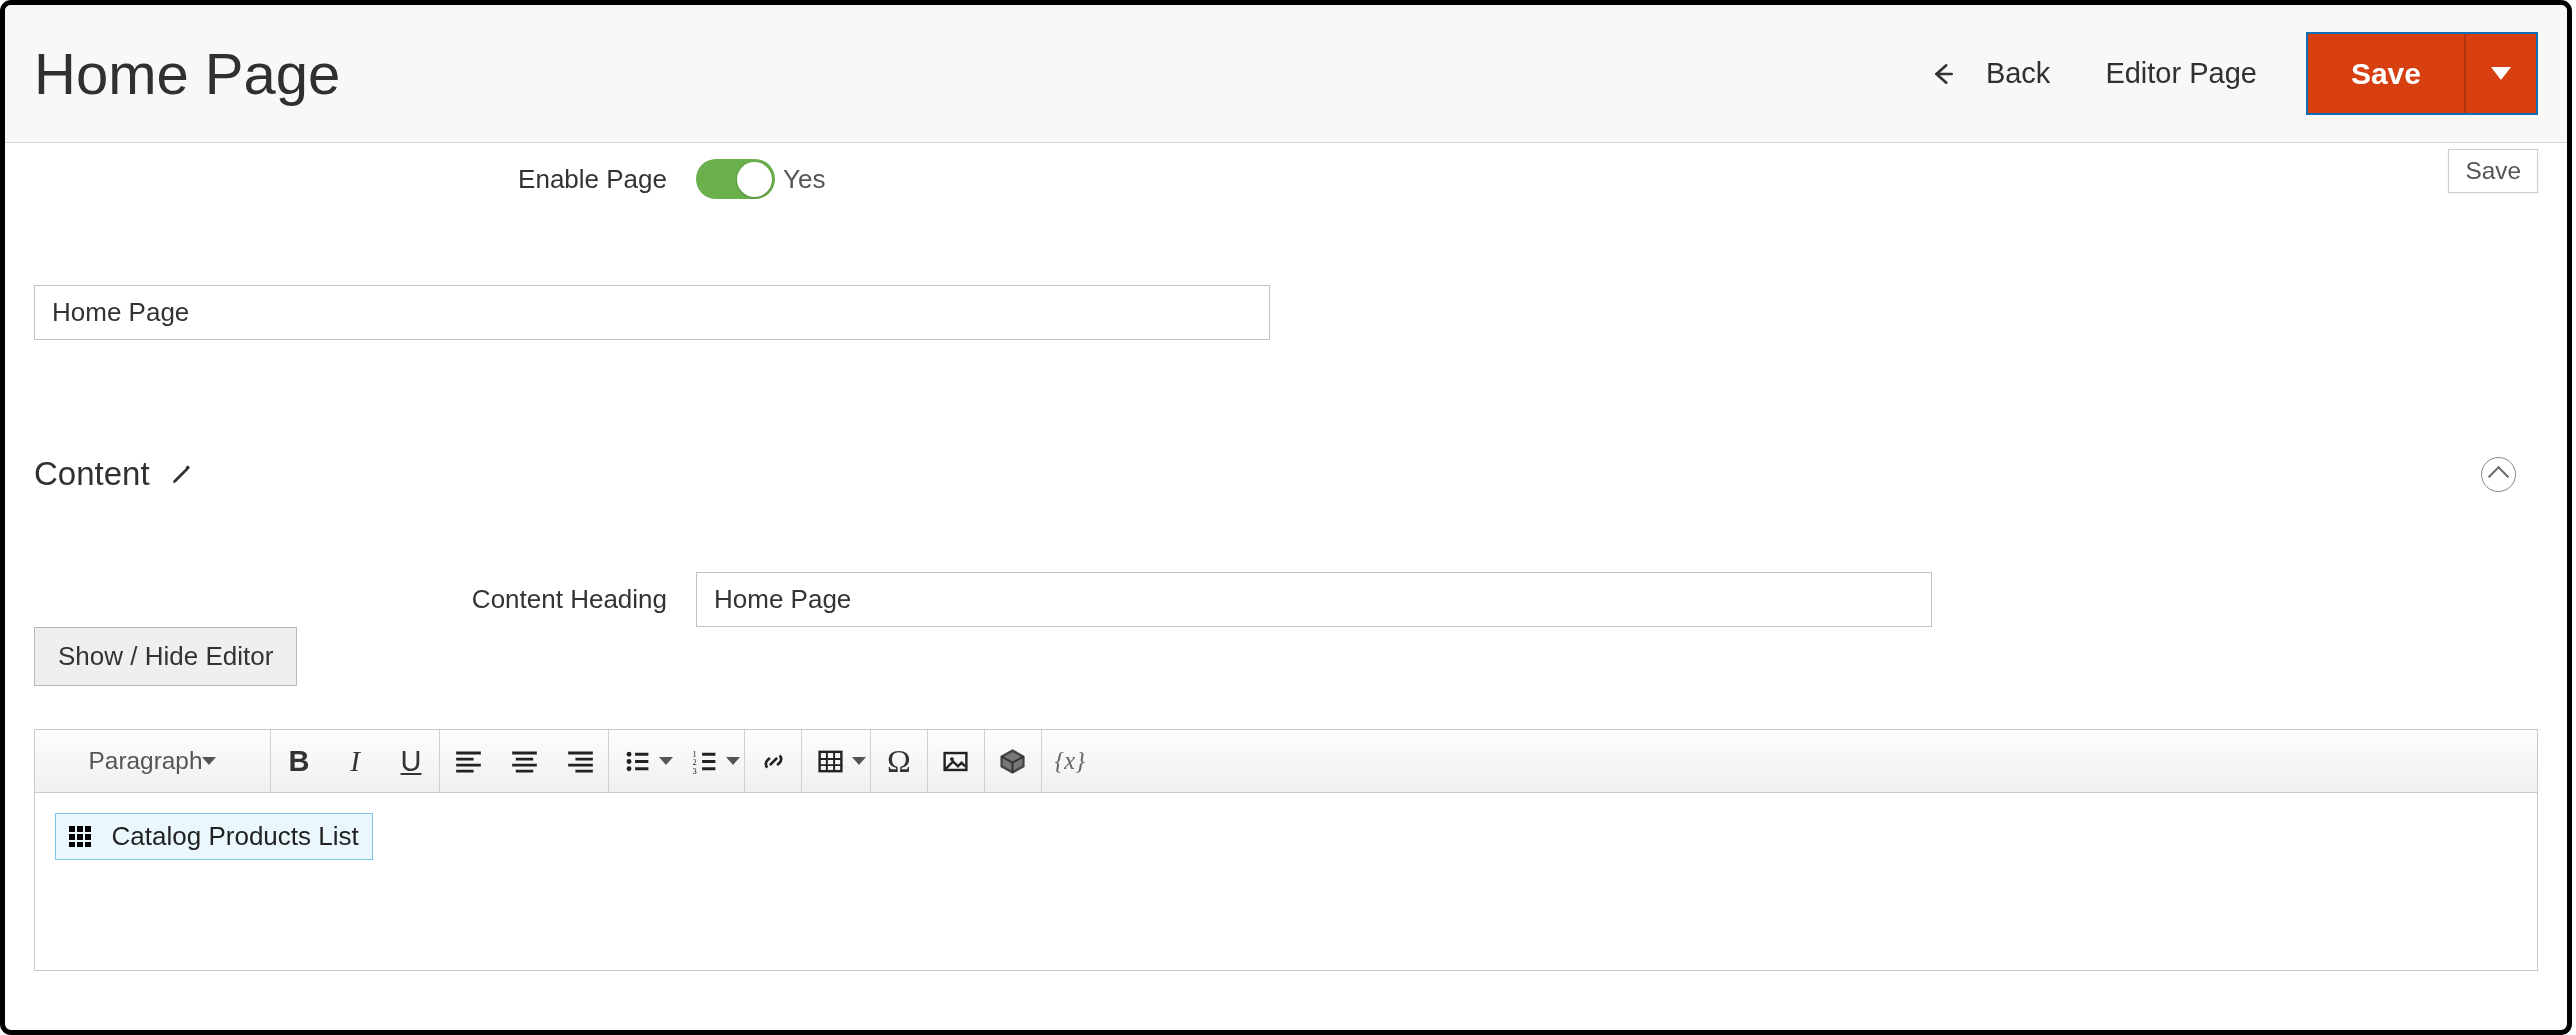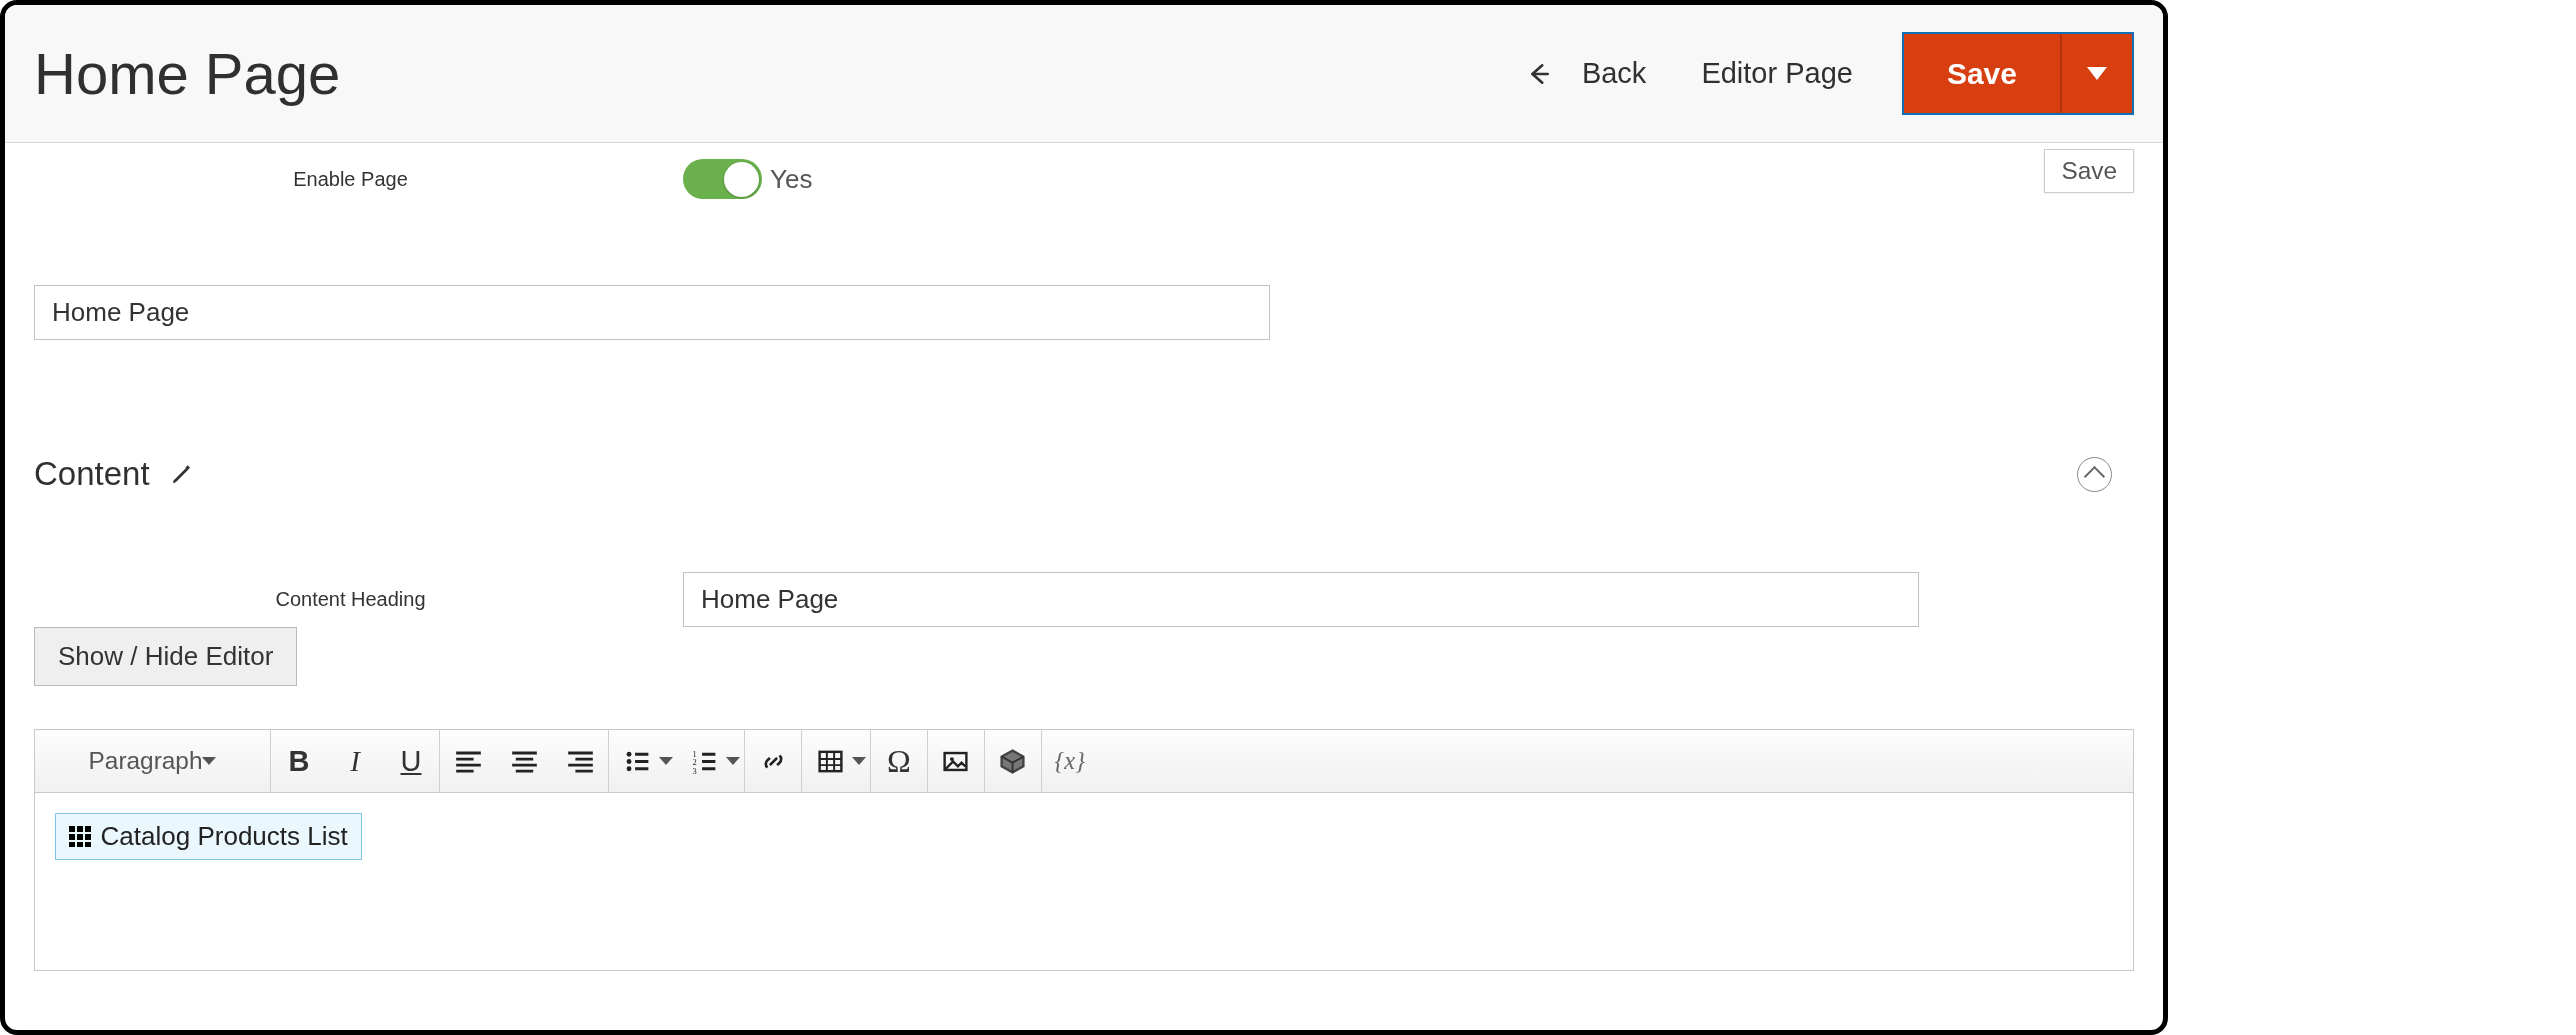--- a/index.html
+++ b/index.html
@@ -1,50 +1,50 @@
 <!DOCTYPE html>
 <html style="font-size:11.5px"><head>
 <meta charset="utf-8">
 <style>
 html,body{margin:0;padding:0;font-family:-apple-system,BlinkMacSystemFont,"Segoe UI",Helvetica,Arial,sans-serif;color:#333;background:#fff}
-.page{width:2168px;height:1035px;border:5.8px solid #000;border-radius:17px;box-sizing:border-box;overflow:hidden;position:relative}
+.page{width:2572px;height:1035px;border:5.8px solid #000;border-radius:11px;box-sizing:border-box;overflow:hidden;position:relative}
 .header-bar{height:137px;background:#f8f8f8;border-bottom:0.7px solid #d6d6d6;display:flex;align-items:center;padding:0 29px;position:relative}
 .page-title{font-size:58px;font-weight:400;color:#303030;flex:1}
 .header-actions{display:flex;align-items:center;gap:43px;height:100%}
 .hdr-btn{font-size:29px;color:#303030;background:none;border:none;cursor:pointer;display:flex;align-items:center;gap:30px}
 .hdr-btn .arrow-left{width:26px;height:26px;display:inline-block}
 .save-split{display:flex;height:79px;border:2.9px solid #0e6fb7}
 .save-main{background:#d83f10;color:#fff;font-size:30px;font-weight:600;border:none;padding:0 43px;cursor:pointer}
 .save-drop{background:#d83f10;border:none;border-left:2.9px solid #b5330c;width:72px;display:flex;align-items:center;justify-content:center;cursor:pointer}
 .triangle-down{width:0;height:0;border-left:10px solid transparent;border-right:10px solid transparent;border-top:13px solid #fff}
 .tooltip-save{position:absolute;top:144px;right:29px;background:#fff;border:0.7px solid #ccc;padding:7.2px 16px;font-size:24.4px;color:#555;box-shadow:0 1.4px 2.9px rgba(0,0,0,0.08)}
 .body-area{padding:0 29px}
 .form-row{display:flex;align-items:center;margin-top:16px}
-.form-row .label-col{width:633px;text-align:center;padding-right:16px;font-size:20px;color:#333}
+.form-row .label-col{width:633px;text-align:right;padding-right:29px;font-size:26px;color:#333}
 .req-star{color:#d83f10;margin-left:7.2px}
 .toggle-wrap{display:flex;align-items:center;gap:8px}
 .toggle{width:79px;height:40px;border-radius:20px;background:#6ab04c;position:relative}
 .toggle-knob{position:absolute;right:2.9px;top:2.9px;width:35px;height:35px;border-radius:50%;background:#fff;box-shadow:0 0.7px 2.2px rgba(0,0,0,0.3)}
 .toggle-label{font-size:26px;color:#555}
 .text-input{height:55px;width:1236px;border:0.7px solid #c2c2c2;font-size:26px;padding:0 17px;color:#333;box-sizing:border-box}
 .content-section-head{display:flex;align-items:center;margin-top:115px;position:relative}
 .content-section-head h2{font-size:33px;font-weight:400;color:#303030;margin:0 20px 0 0}
 .pencil-icon{width:23px;height:23px}
 .collapse-circle{margin-left:auto;width:33px;height:33px;border:1.4px solid #888;border-radius:50%;display:flex;align-items:center;justify-content:center;cursor:pointer;margin-right:21.6px}
 .chevron-up{width:13px;height:13px;border-left:2.2px solid #666;border-top:2.2px solid #666;transform:rotate(45deg);margin-top:4.3px}
 .editor-toggle-btn{background:#efefef;border:0.7px solid #b9b9b9;font-size:26px;padding:13px 23px;cursor:pointer;color:#333}
 .editor-toolbar{margin-top:43px;height:62px;background:linear-gradient(#fdfdfd,#f0f0f0);border:0.7px solid #c9c9c9;display:flex;align-items:center}
 .tb-group{display:flex;align-items:center;height:100%;border-right:0.7px solid #d0d0d0}
 .tb-btn{width:56px;height:100%;display:flex;align-items:center;justify-content:center;font-size:29px;color:#333;cursor:pointer;font-family:Georgia,serif}
 .tb-btn.small-car{font-size:21.6px;color:#555;margin-left:-10px;width:21.6px}
 .para-select{width:201px;height:100%;display:flex;align-items:center;justify-content:center;padding:0 17px;font-size:24.4px;color:#555;cursor:pointer}
 .caret{width:0;height:0;border-left:7.2px solid transparent;border-right:7.2px solid transparent;border-top:8.6px solid #555}
 .tb-ico svg{width:29px;height:29px}
 .editor-canvas{border:0.7px solid #c9c9c9;border-top:none;min-height:137px;padding:20px}
-.widget-chip{display:inline-flex;align-items:center;gap:10px;background:#eaf7fd;border:0.7px solid #7fc6e6;padding:7.2px 13px;font-size:26px;color:#222;cursor:pointer}
+.widget-chip{display:inline-flex;align-items:center;gap:21px;background:#eaf7fd;border:0.7px solid #7fc6e6;padding:7.2px 13px;font-size:26px;color:#222;cursor:pointer}
 .grid-dots{width:21.6px;height:21.6px;display:grid;grid-template-columns:repeat(3,1fr);grid-template-rows:repeat(3,1fr);gap:2.2px}
 .grid-dots span{background:#000}
 .italic{font-style:italic}
 .under{text-decoration:underline}
 .variable-x{font-style:italic;color:#666;font-size:24.4px}
 </style>
 </head>
 <body>
 
 <div class="page">

